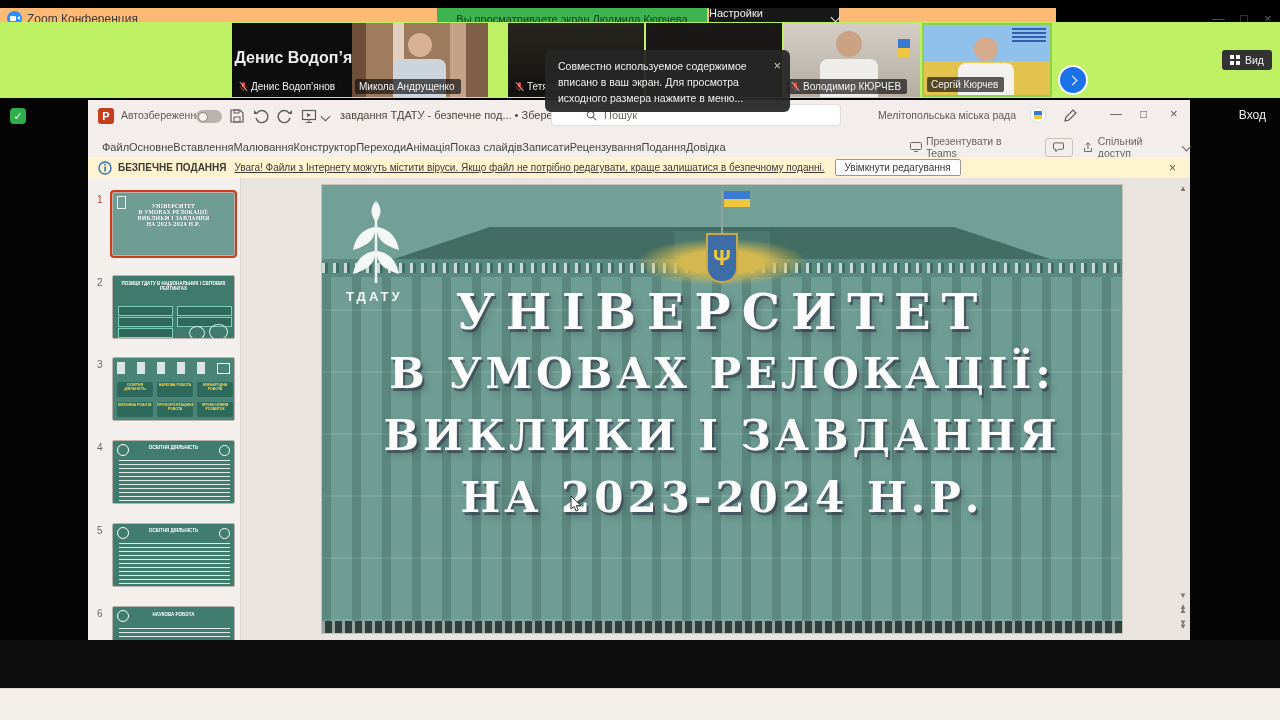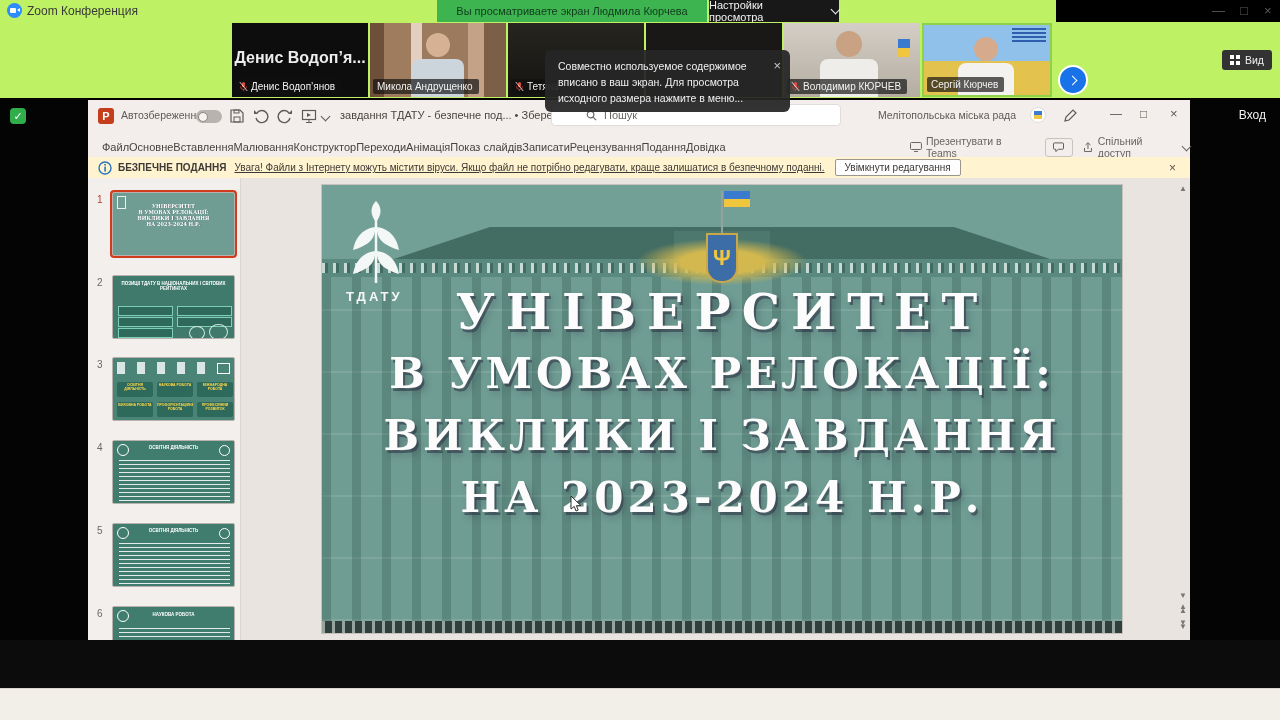--- a/index.html
+++ b/index.html
@@ -2,21 +2,21 @@
 <html><head>
 <meta charset="utf-8">
 <style>
   html,body{margin:0;padding:0;background:#000}
   #screen{position:relative;width:1280px;height:720px;overflow:hidden;font-family:"Liberation Sans",sans-serif;background:#000}
   .ab{position:absolute}
   .chev{display:inline-block;width:6px;height:6px;border-right:1.5px solid currentColor;border-bottom:1.5px solid currentColor}
   .chev.down{transform:rotate(45deg)}
   .chev.right{transform:rotate(-45deg)}
   
-  #topbar{left:0;top:0;width:1056px;height:22px;background:#bef264}
+  #topbar{left:0;top:8px;width:1056px;height:22px;background:#fdba74}
   #topbar .title{left:27px;top:4px;font-size:12px;color:#3a3a3a}
   .zlogo{left:7px;top:3px;width:15px;height:15px;border-radius:50%;background:#2d8cff}
   .zlogo i{position:absolute;left:3px;top:5px;width:6px;height:5px;background:#fff;border-radius:1px}
   .zlogo b{position:absolute;left:9.5px;top:5px;border-top:2.5px solid transparent;border-bottom:2.5px solid transparent;border-right:3px solid #fff}
   #banner{left:437px;top:0;width:270px;height:22px;background:#3eb450;color:#0f3c1c;font-size:11px;font-weight:normal;display:flex;align-items:center;justify-content:center}
   #viewset{left:709px;top:0;width:130px;height:22px;background:#181818;color:#f1f1f1;font-size:11px;display:flex;align-items:center;justify-content:center;gap:14px}
   .winctl{font-size:13px;color:#5c5c5c;top:3px}
   
   #strip{left:0;top:22px;width:1280px;height:76px;background:#bef264}
   .tile{top:1px;height:74px;overflow:hidden;background:#101010}
@@ -111,21 +111,21 @@
       <div class="nlabel">
         <svg class="micred" viewBox="0 0 12 14">
             <rect x="4" y="1" width="4" height="7" rx="2" fill="#e04a3f"></rect>
             <path d="M2 7a4 4 0 0 0 8 0M6 11v2" stroke="#e04a3f" fill="none"></path>
             <line x1="1" y1="1" x2="11" y2="13" stroke="#fff" stroke-width="1"></line>
           </svg>
         <span>Денис Водоп’янов</span>
       </div>
     </div>
 
-    <div class="tile ab" style="left:370px;width:136px;background:linear-gradient(90deg,#6e4f3a 0 10%,#a07c5e 10% 30%,#e3cfc0 30% 38%,#9c7a5e 38% 72%,#c4a287 72% 84%,#7d5e46 84%)">
+    <div class="tile ab" style="left:352px;width:136px;background:linear-gradient(90deg,#6e4f3a 0 10%,#a07c5e 10% 30%,#e3cfc0 30% 38%,#9c7a5e 38% 72%,#c4a287 72% 84%,#7d5e46 84%)">
       <div class="head" style="left:56px;top:10px;width:24px;height:24px;background:#d7b193"></div>
       <div class="body" style="left:42px;top:36px;width:52px;height:38px;background:#cdd5dc"></div>
       <div class="nlabel">
           <span>Микола Андрущенко</span>
         </div>
     </div>
 
     <div class="tile ab" style="left:508px;width:136px;background:linear-gradient(180deg,#27251f,#141311)">
       <div class="nlabel">
         <svg class="micred" viewBox="0 0 12 14">

